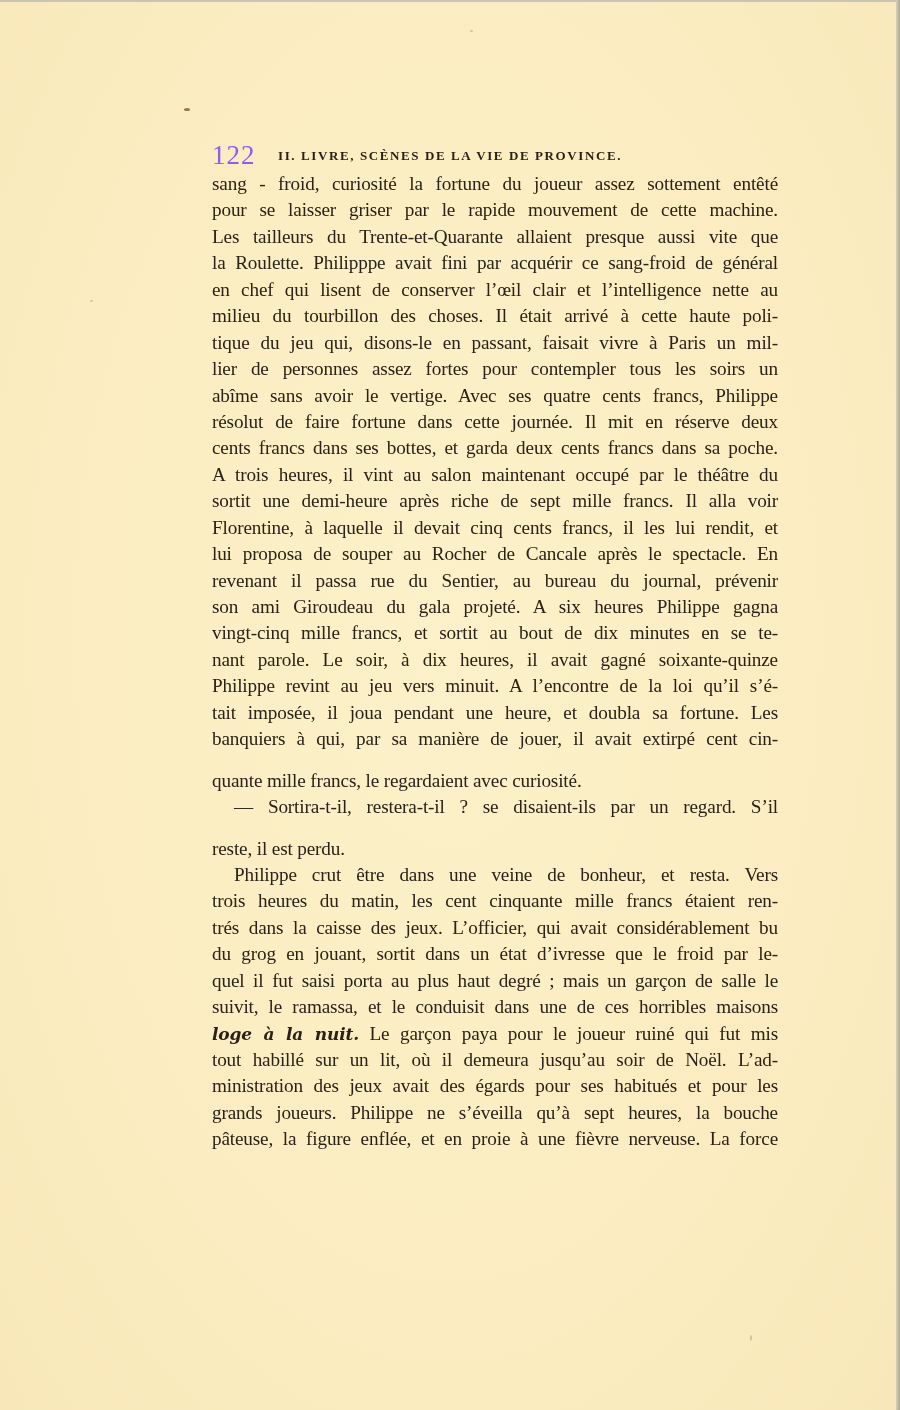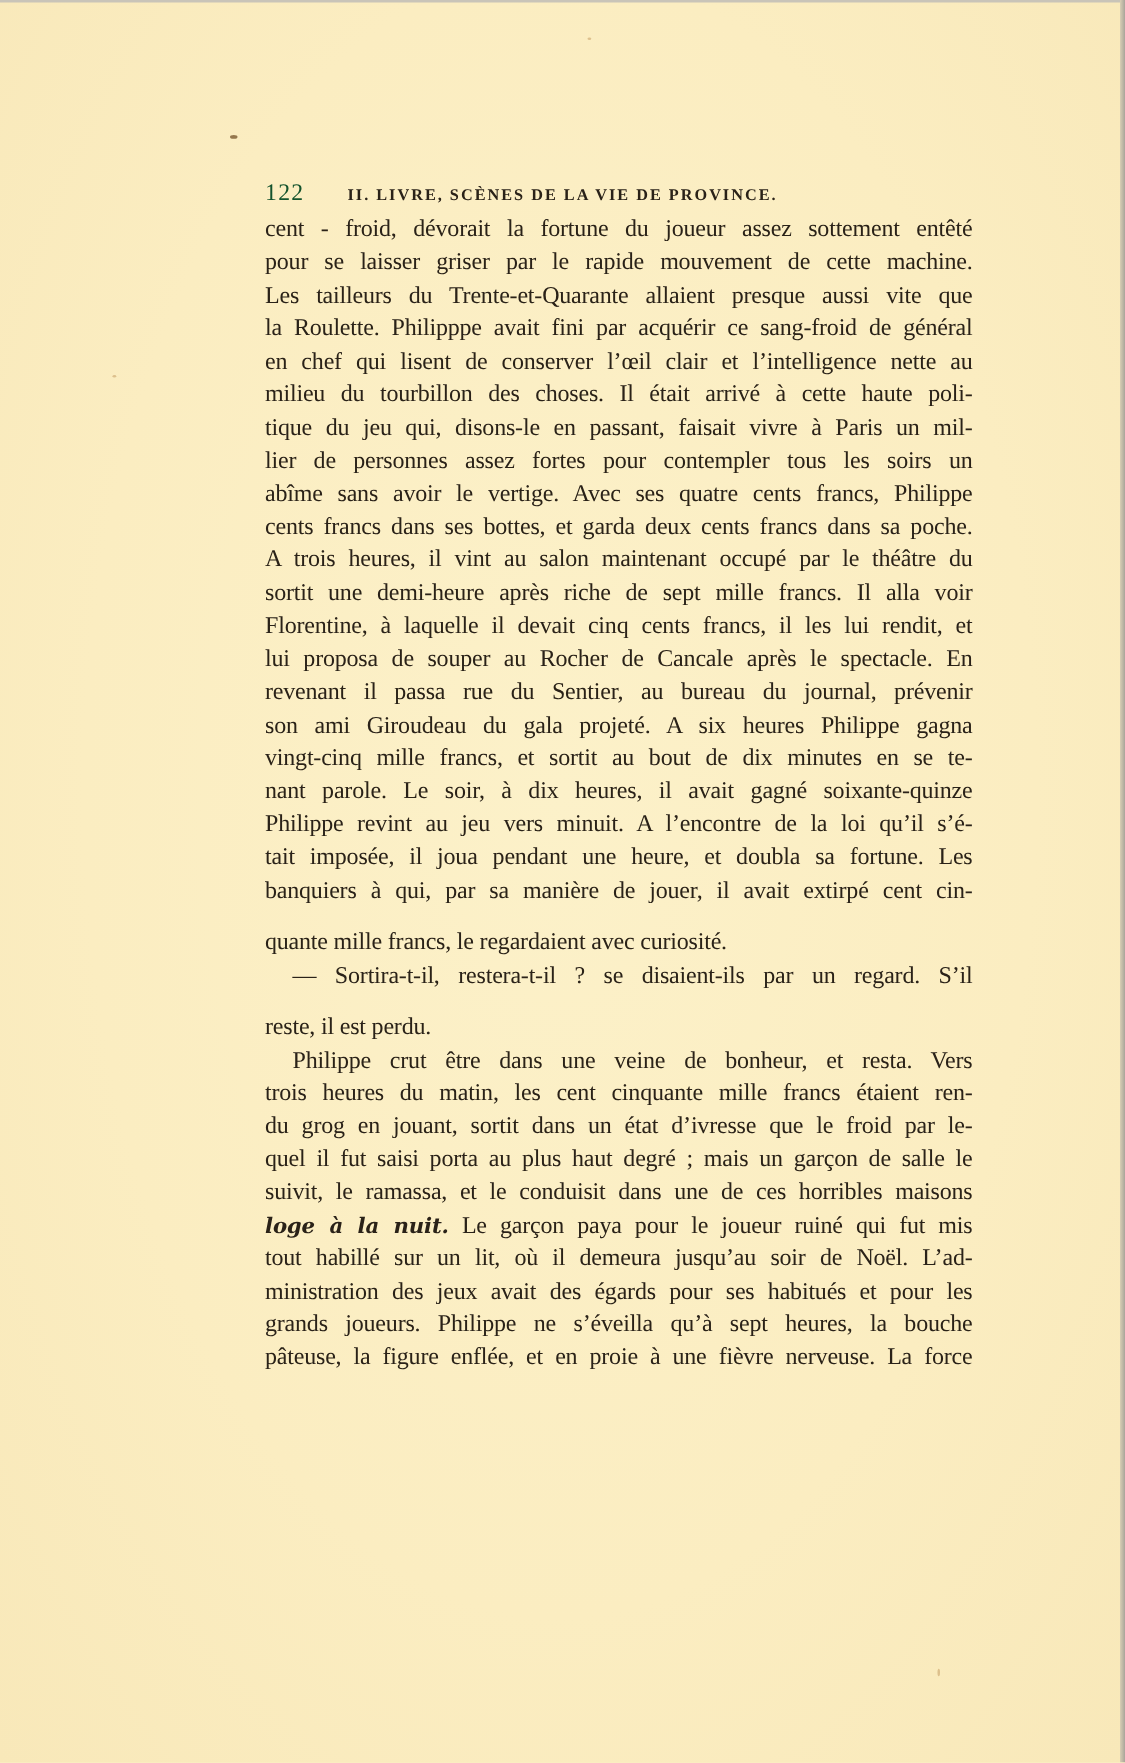--- a/index.html
+++ b/index.html
@@ -21,21 +21,21 @@
   .top-edge {
     position: absolute; left: 0; top: 0; width: 900px; height: 2px;
     background: #c9c4b8;
   }
   .header {
     position: absolute; left: 212px; top: 142px; width: 566px; height: 26px;
     font-size: 17px; line-height: 26px; white-space: nowrap;
   }
   .page-number {
     position: absolute; left: 0; top: 0;
-    font-size: 19px; letter-spacing: 1px; color: #14532d;
+    font-size: 27px; letter-spacing: 1px; color: #8b5cf6;
   }
   .running-head {
     position: absolute; left: 66px; top: 1px;
     font-weight: bold; font-size: 13px; letter-spacing: 1.6px;
     font-variant: small-caps; text-transform: uppercase;
   }
   .body-text {
     position: absolute; left: 212px; top: 171px; width: 566px;
   }
   .line {
@@ -60,46 +60,48 @@
 <div class="speck" style="left:470px;top:30px;width:3px;height:2px;"></div>
 <div class="speck" style="left:750px;top:1335px;width:2px;height:6px;"></div>
 <div class="speck" style="left:90px;top:300px;width:3px;height:2px;"></div>
 
 <div class="header">
   <span class="page-number">122</span>
   <span class="running-head">II. LIVRE, SCÈNES DE LA VIE DE PROVINCE.</span>
 </div>
 
 <div class="body-text">
-  <span class="line">cent - froid, dévorait la fortune du joueur assez sottement entêté</span>
+  <span class="line">sang - froid, curiosité la fortune du joueur assez sottement entêté</span>
   <span class="line">pour se laisser griser par le rapide mouvement de cette machine.</span>
   <span class="line">Les tailleurs du Trente-et-Quarante allaient presque aussi vite que</span>
   <span class="line">la Roulette. Philipppe avait fini par acquérir ce sang-froid de général</span>
   <span class="line">en chef qui lisent de conserver l’œil clair et l’intelligence nette au</span>
   <span class="line">milieu du tourbillon des choses. Il était arrivé à cette haute poli-</span>
   <span class="line">tique du jeu qui, disons-le en passant, faisait vivre à Paris un mil-</span>
   <span class="line">lier de personnes assez fortes pour contempler tous les soirs un</span>
   <span class="line">abîme sans avoir le vertige. Avec ses quatre cents francs, Philippe</span>
+  <span class="line">résolut de faire fortune dans cette journée. Il mit en réserve deux</span>
   <span class="line">cents francs dans ses bottes, et garda deux cents francs dans sa poche.</span>
   <span class="line">A trois heures, il vint au salon maintenant occupé par le théâtre du</span>
   <span class="line">sortit une demi-heure après riche de sept mille francs. Il alla voir</span>
   <span class="line">Florentine, à laquelle il devait cinq cents francs, il les lui rendit, et</span>
   <span class="line">lui proposa de souper au Rocher de Cancale après le spectacle. En</span>
   <span class="line">revenant il passa rue du Sentier, au bureau du journal, prévenir</span>
   <span class="line">son ami Giroudeau du gala projeté. A six heures Philippe gagna</span>
   <span class="line">vingt-cinq mille francs, et sortit au bout de dix minutes en se te-</span>
   <span class="line">nant parole. Le soir, à dix heures, il avait gagné soixante-quinze</span>
   <span class="line">Philippe revint au jeu vers minuit. A l’encontre de la loi qu’il s’é-</span>
   <span class="line">tait imposée, il joua pendant une heure, et doubla sa fortune. Les</span>
   <span class="line">banquiers à qui, par sa manière de jouer, il avait extirpé cent cin-</span>
   <span class="line last">quante mille francs, le regardaient avec curiosité.</span>
   <span class="line indent">— Sortira-t-il, restera-t-il ? se disaient-ils par un regard. S’il</span>
   <span class="line last">reste, il est perdu.</span>
   <span class="line indent">Philippe crut être dans une veine de bonheur, et resta. Vers</span>
   <span class="line">trois heures du matin, les cent cinquante mille francs étaient ren-</span>
+  <span class="line">trés dans la caisse des jeux. L’officier, qui avait considérablement bu</span>
   <span class="line">du grog en jouant, sortit dans un état d’ivresse que le froid par le-</span>
   <span class="line">quel il fut saisi porta au plus haut degré ; mais un garçon de salle le</span>
   <span class="line">suivit, le ramassa, et le conduisit dans une de ces horribles maisons</span>
   <span class="line"><i>loge à la nuit.</i> <span>Le garçon paya pour le joueur ruiné qui fut mis</span></span>
   <span class="line">tout habillé sur un lit, où il demeura jusqu’au soir de Noël. L’ad-</span>
   <span class="line">ministration des jeux avait des égards pour ses habitués et pour les</span>
   <span class="line">grands joueurs. Philippe ne s’éveilla qu’à sept heures, la bouche</span>
   <span class="line">pâteuse, la figure enflée, et en proie à une fièvre nerveuse. La force</span>
 </div>
 

